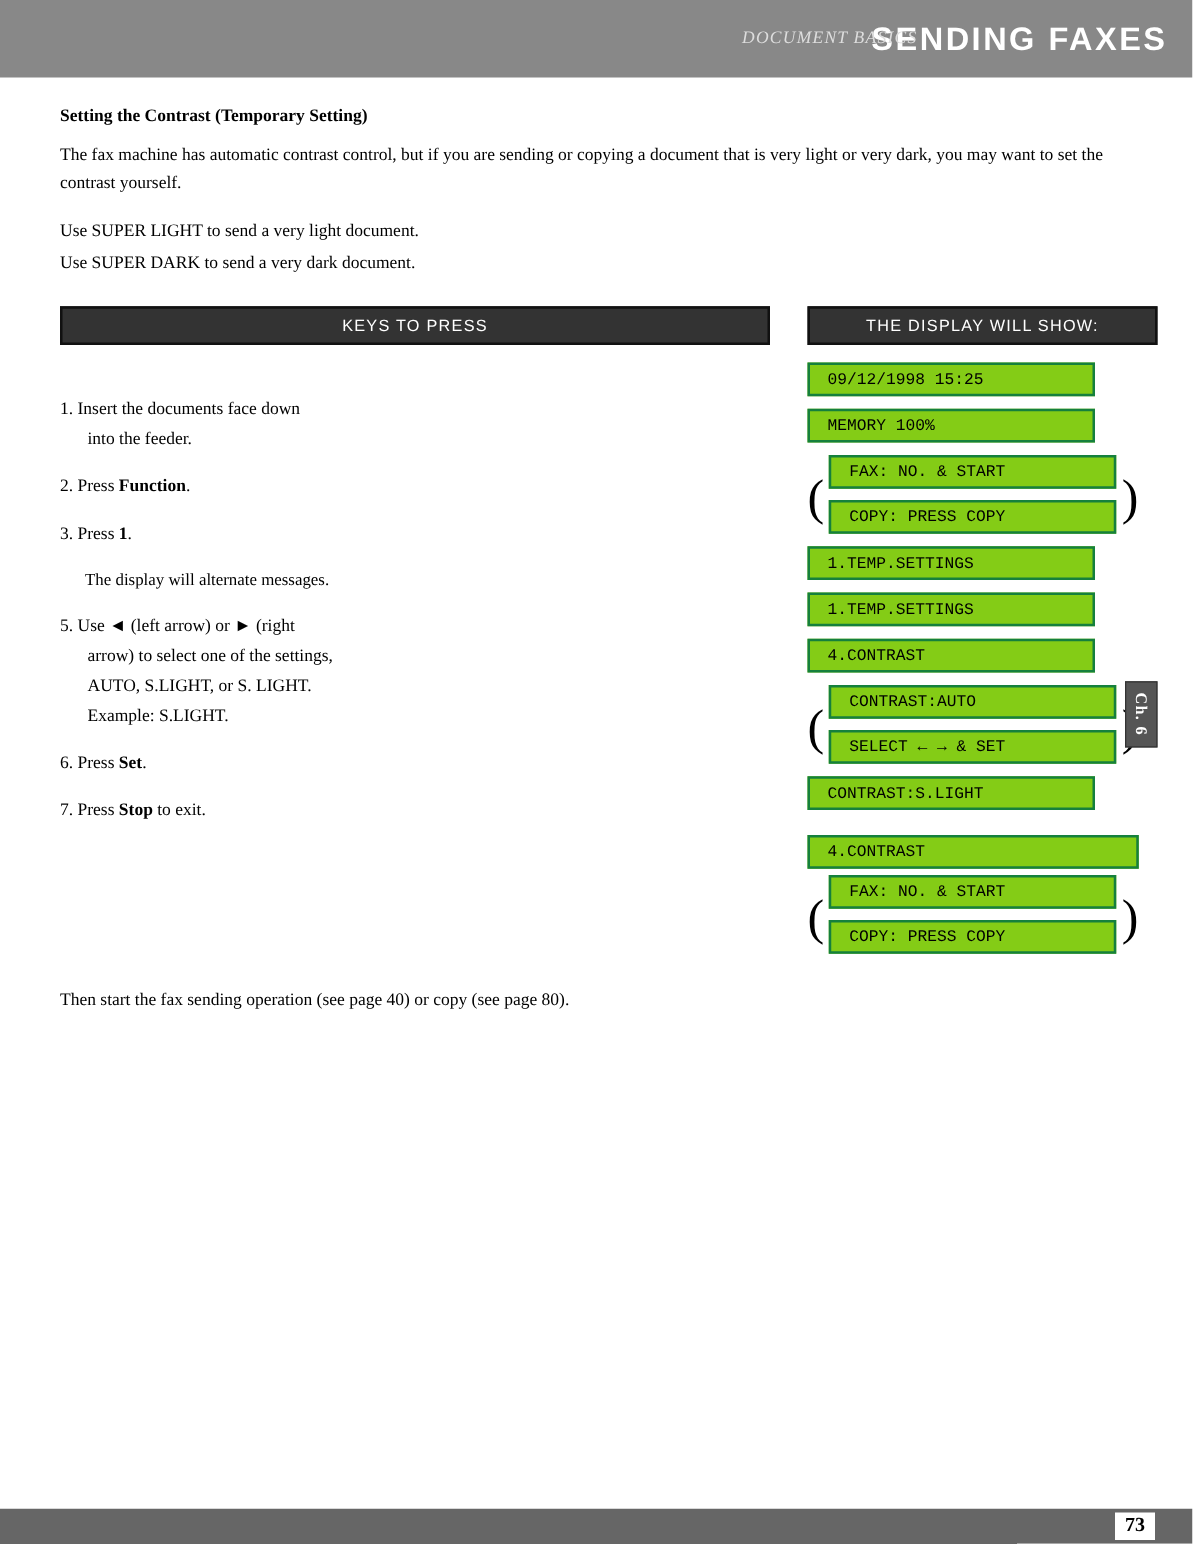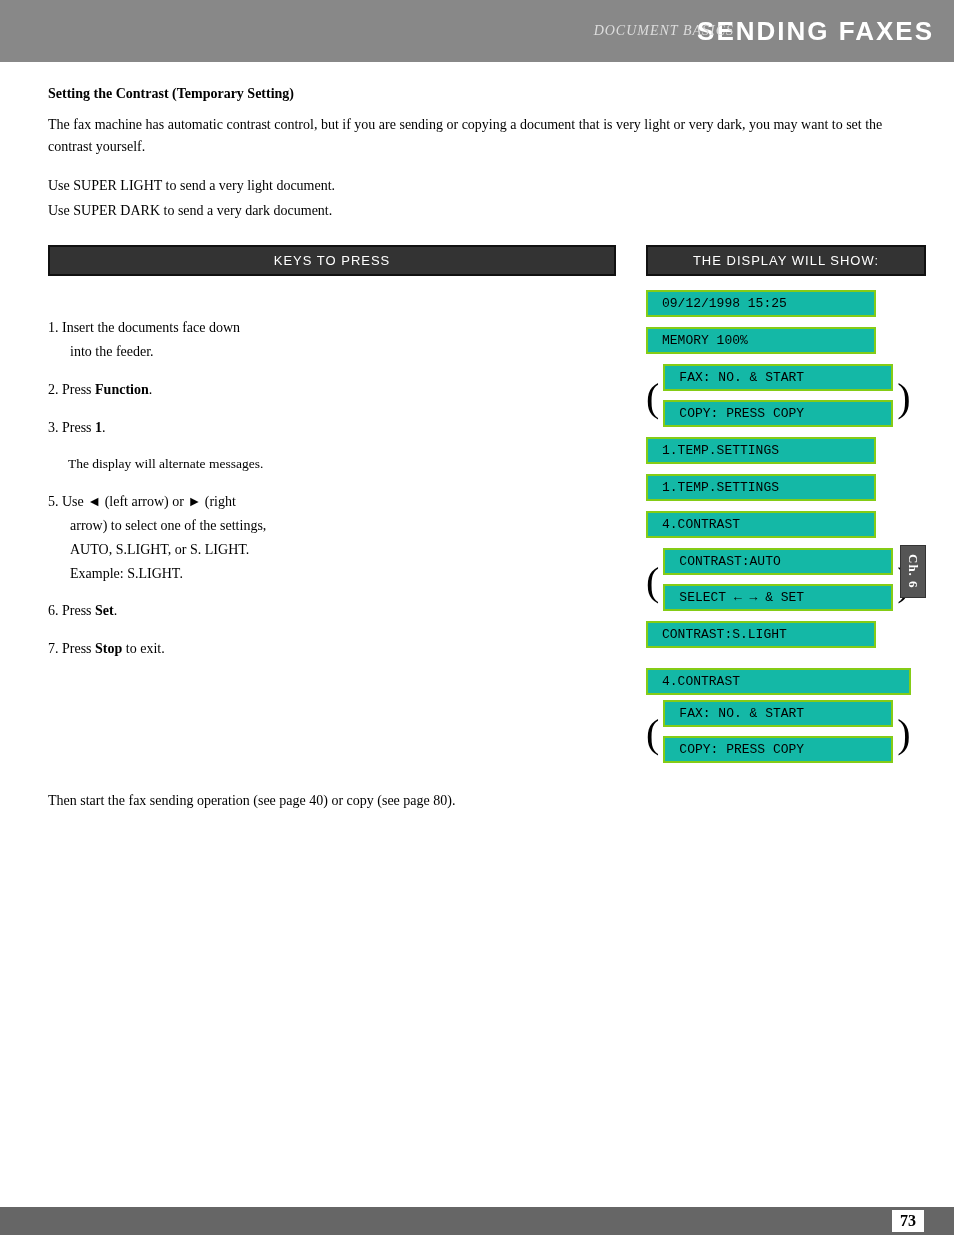--- a/index.html
+++ b/index.html
@@ -115,23 +115,23 @@
     .display-group {
       display: flex;
       flex-direction: column;
       align-items: flex-start;
       gap: 0px;
     }
 
     .display-box {
       font-family: 'Courier New', monospace;
       font-size: 13px;
-      border: 2px solid #84cc16;
+      border: 2px solid #15803d;
       padding: 4px 14px;
-      background: #14b8a6;
+      background: #84cc16;
       white-space: nowrap;
       min-width: 200px;
       text-align: left;
       margin-bottom: 5px;
       display: block;
     }
 
     .display-box.wide {
       min-width: 230px;
     }

